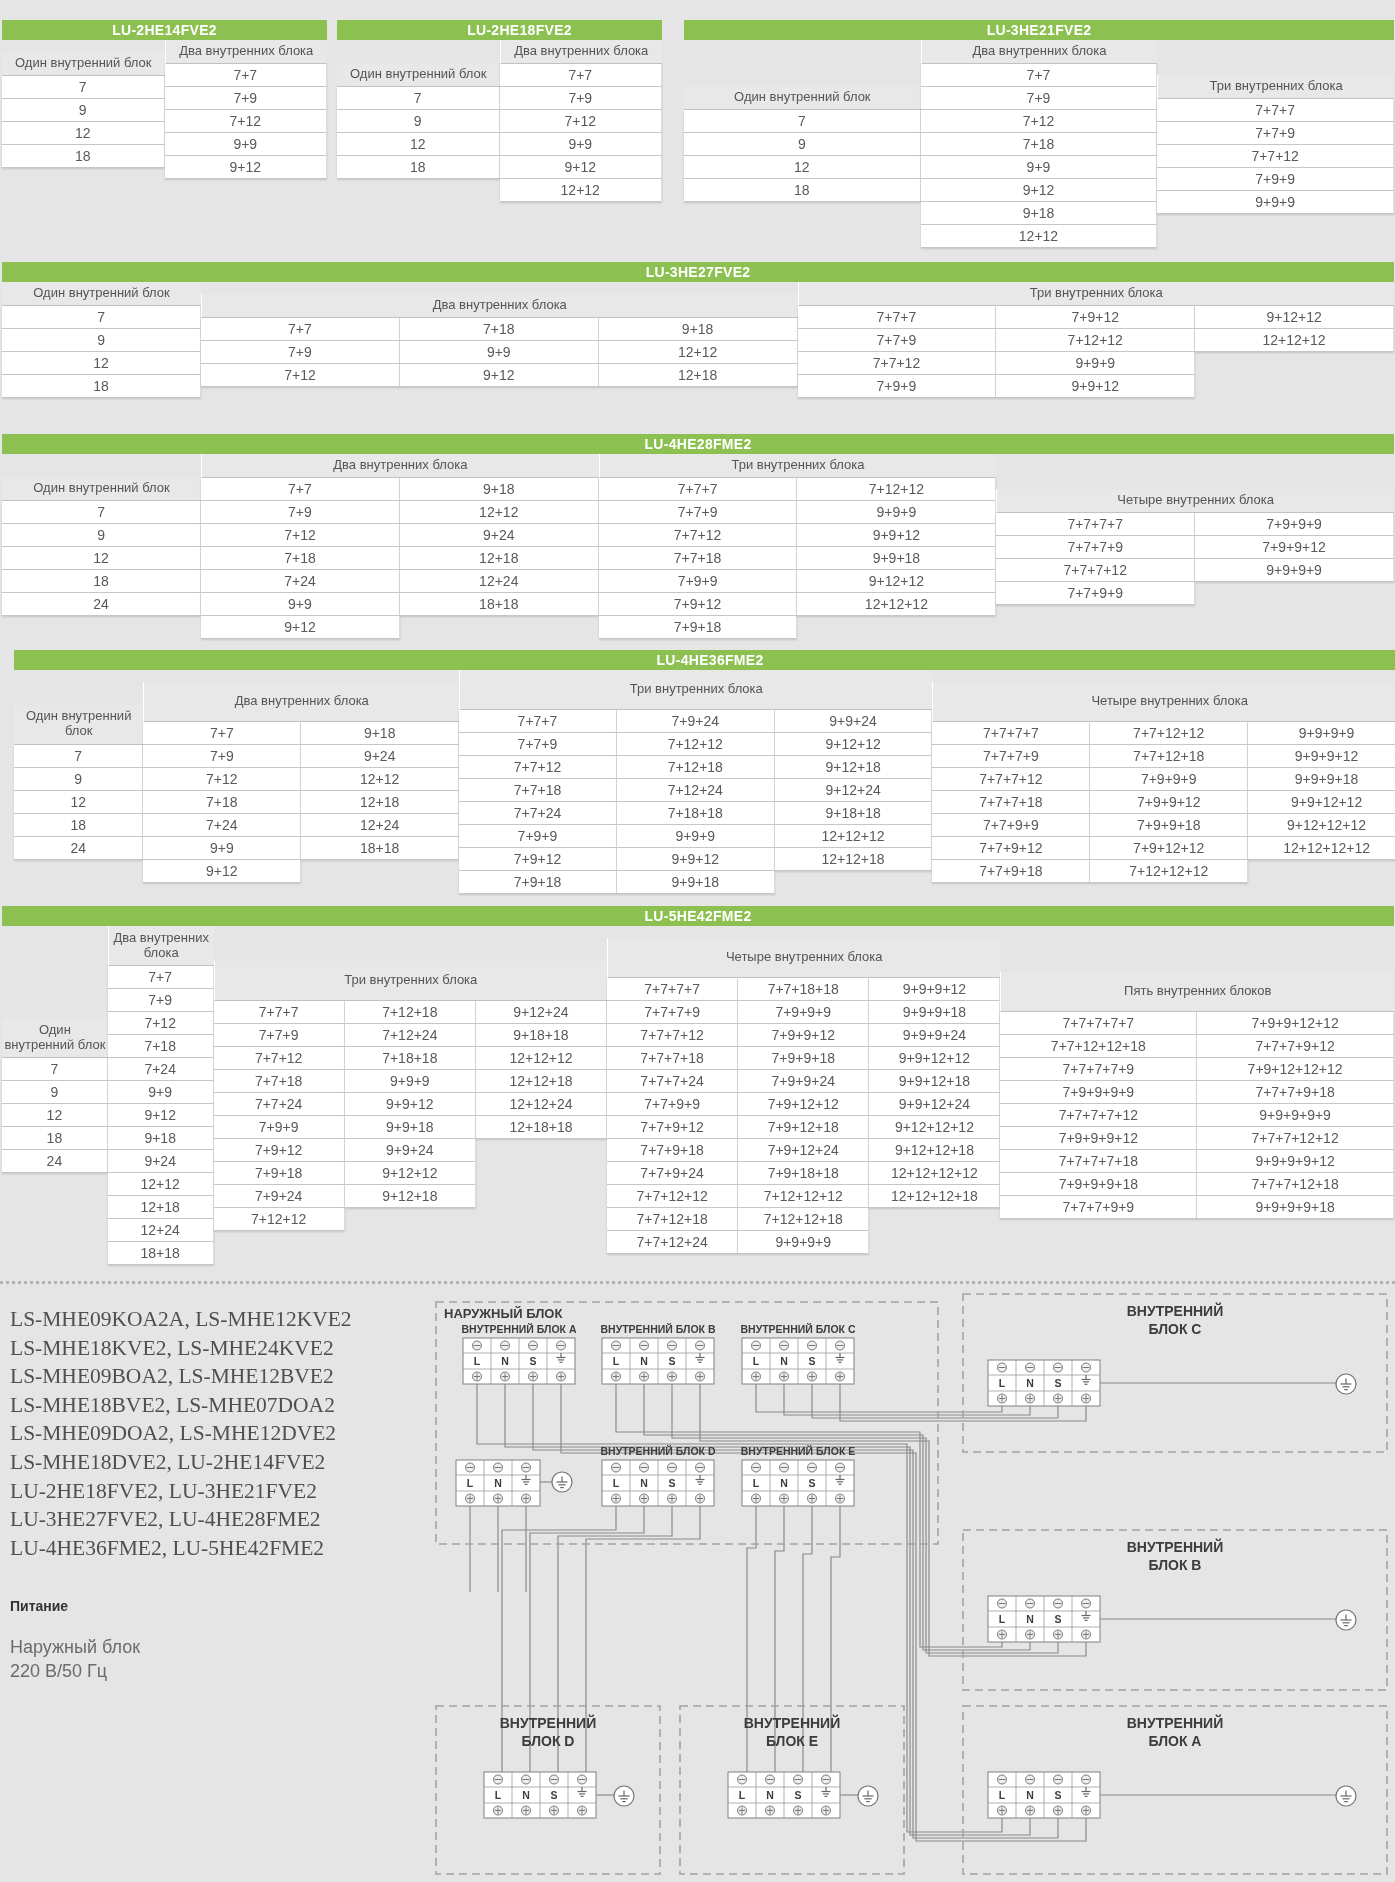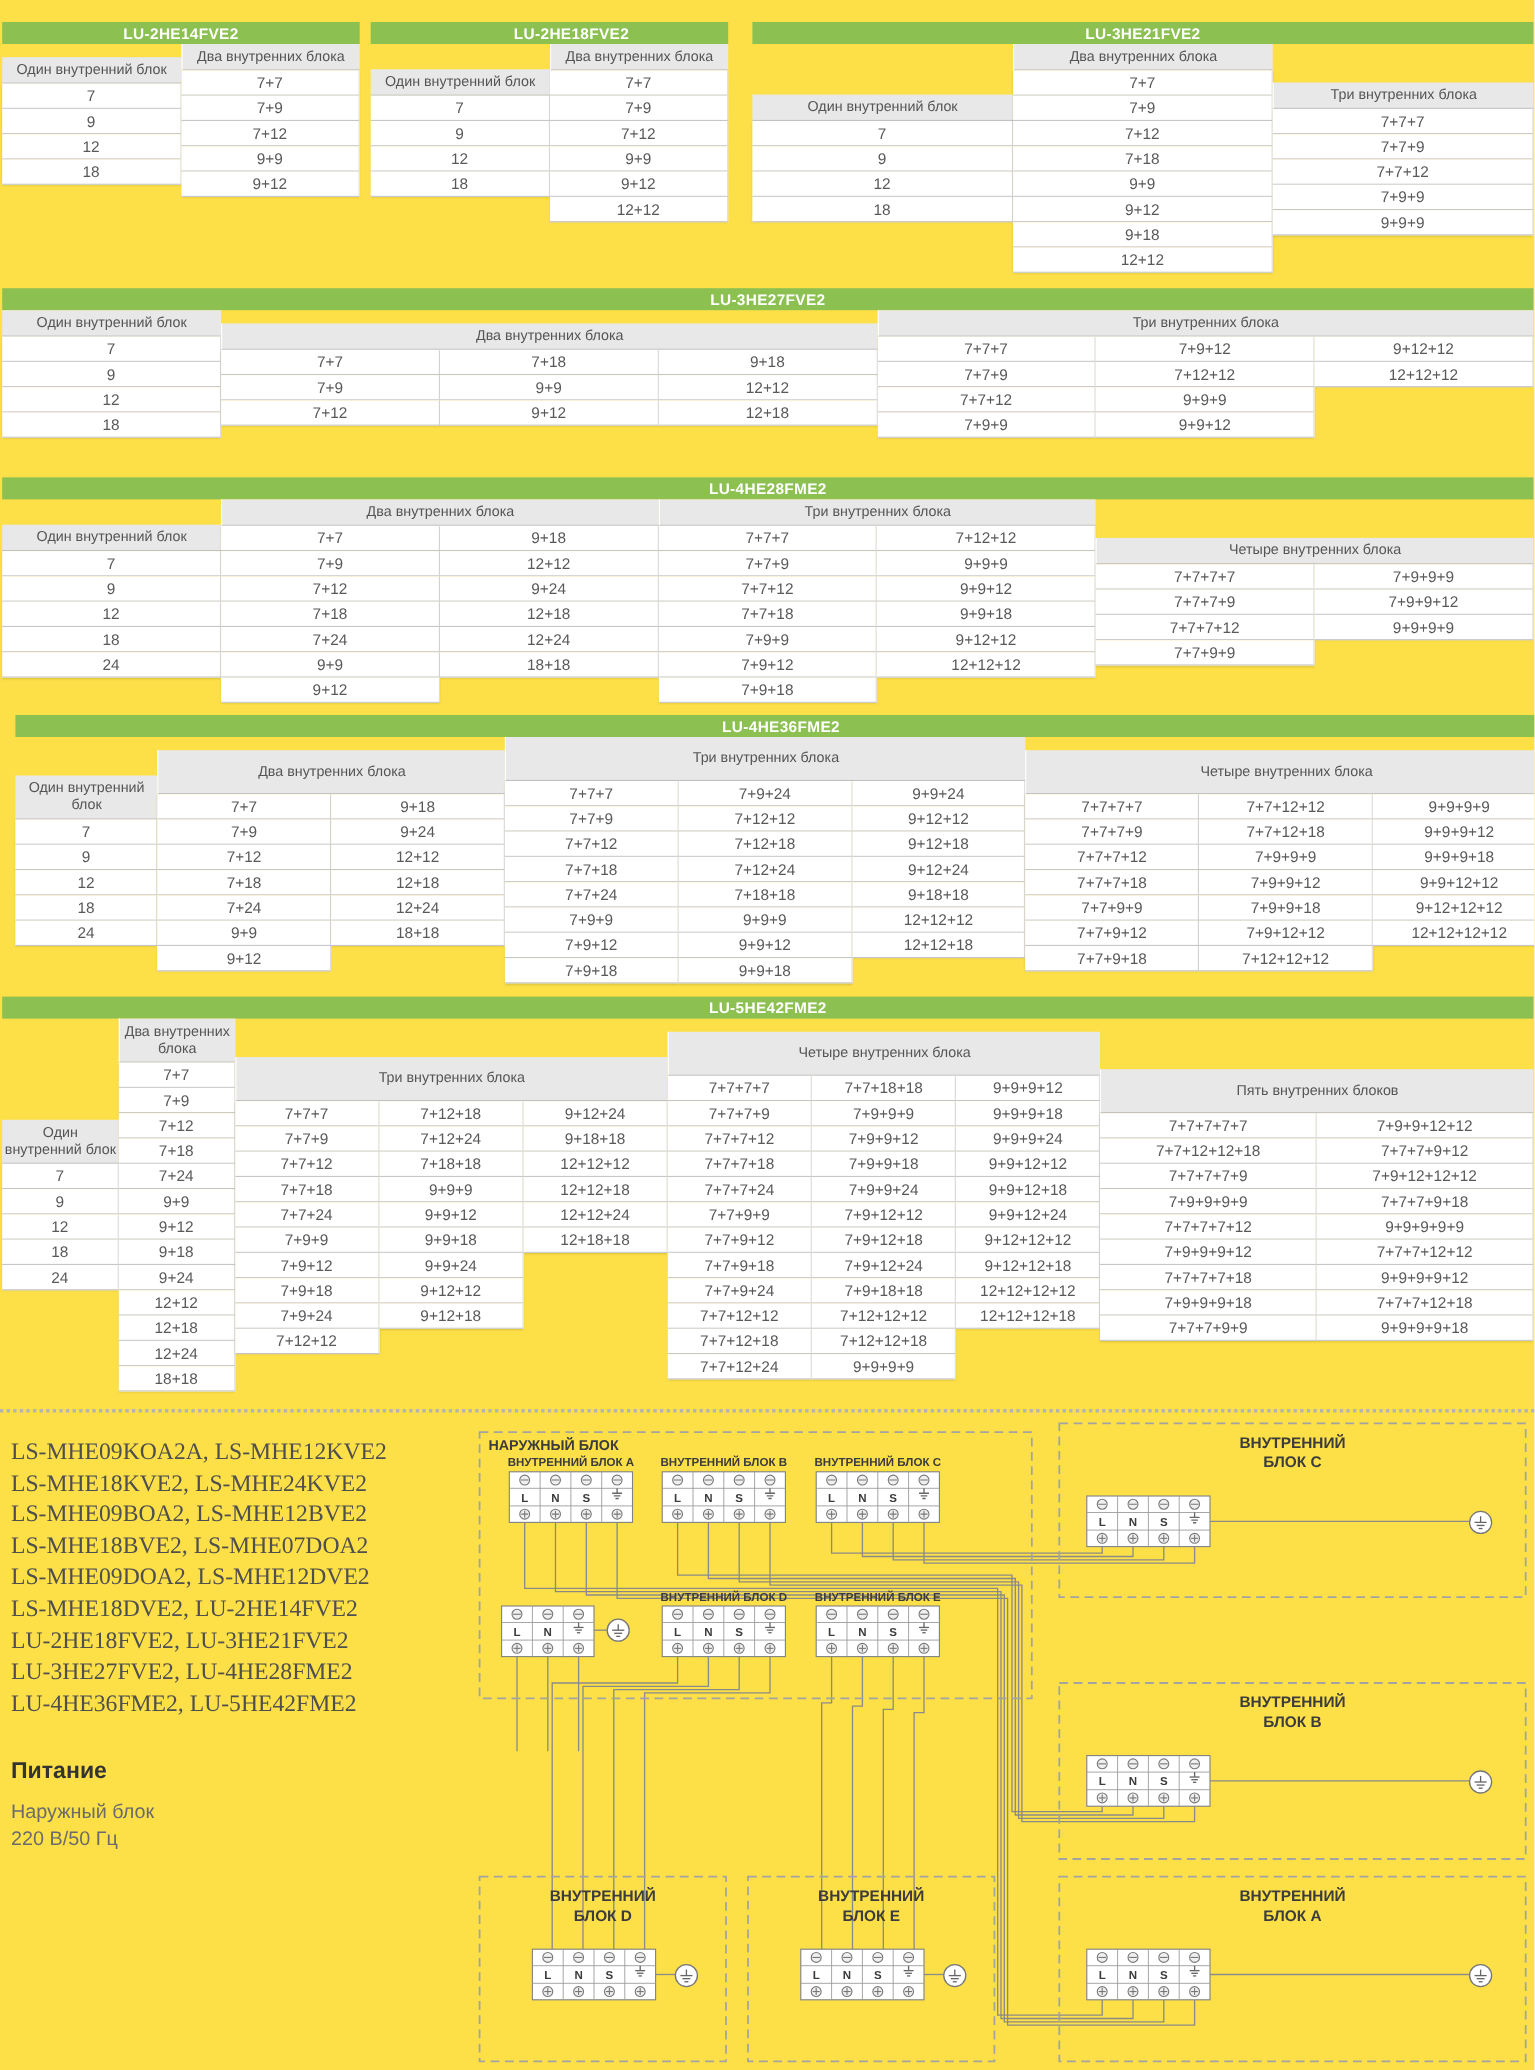--- a/index.html
+++ b/index.html
@@ -1,29 +1,29 @@
 <!DOCTYPE html>
 <html><head>
 <meta charset="utf-8">
 <style>
   html,body{margin:0;padding:0;background:#fff;font-family:"Liberation Sans",sans-serif;}
-  #page{position:relative;width:1395px;height:1882px;background:#fde047;overflow:hidden;}
+  #page{position:relative;width:1395px;height:1882px;background:#e5e5e5;overflow:hidden;}
   .tbl{position:absolute;}
   .tbl-title{height:20px;color:#fff;font-size:14px;font-weight:600;display:flex;align-items:center;justify-content:center;letter-spacing:.3px;}
   .groups{display:flex;align-items:center;}
   .group{display:flex;flex-direction:column;}
   .group-h{background:#e8e8e8;color:#555;font-size:13px;display:flex;align-items:center;justify-content:center;text-align:center;line-height:1.15;border-bottom:1px solid #c3c3c3;box-sizing:border-box;padding:0 2px;}
   .group + .group .group-h{border-left:1px solid #fff;}
   .cols{display:flex;align-items:flex-start;}
   .col{flex:1;display:flex;flex-direction:column;box-shadow:0 1px 2px rgba(0,0,0,.15);}
   .cell{height:23px;box-sizing:border-box;border-bottom:1px solid #c6c6c6;border-right:1px solid #ddd;display:flex;align-items:center;justify-content:center;font-size:14px;color:#58595b;background:#fff;white-space:nowrap;overflow:hidden;}
   .col:last-child .cell{border-right:1px solid #ddd;}
   #divider{position:absolute;left:0;top:1281px;width:100%;border-top:3px dotted #b3b3b3;}
   #models{position:absolute;left:10px;top:1305px;font-size:21.5px;line-height:28.6px;color:#4f4f4f;font-family:Liberation Serif, serif;}
-  #power-title{position:absolute;left:10px;top:1598px;font-size:21px;font-weight:bold;color:#333;}
+  #power-title{position:absolute;left:10px;top:1598px;font-size:14px;font-weight:bold;color:#333;}
   #power-info{position:absolute;left:10px;top:1635px;font-size:18px;line-height:24px;color:#6b6b6b;}
   svg text{font-family:"Liberation Sans",sans-serif;}
 </style>
 </head>
 <body>
 
 <div id="page">
   <div id="tables-container">
       <div class="tbl" style="left: 2px; top: 20px; width: 325px;">
         <div class="tbl-title" style="background: rgb(140, 192, 81);">LU-2HE14FVE2</div>

